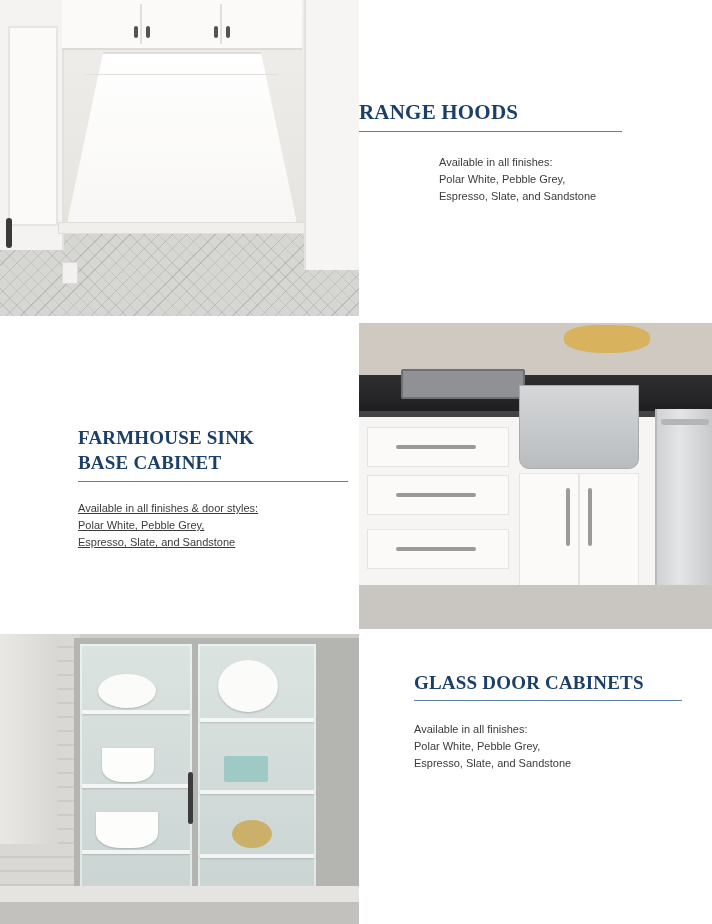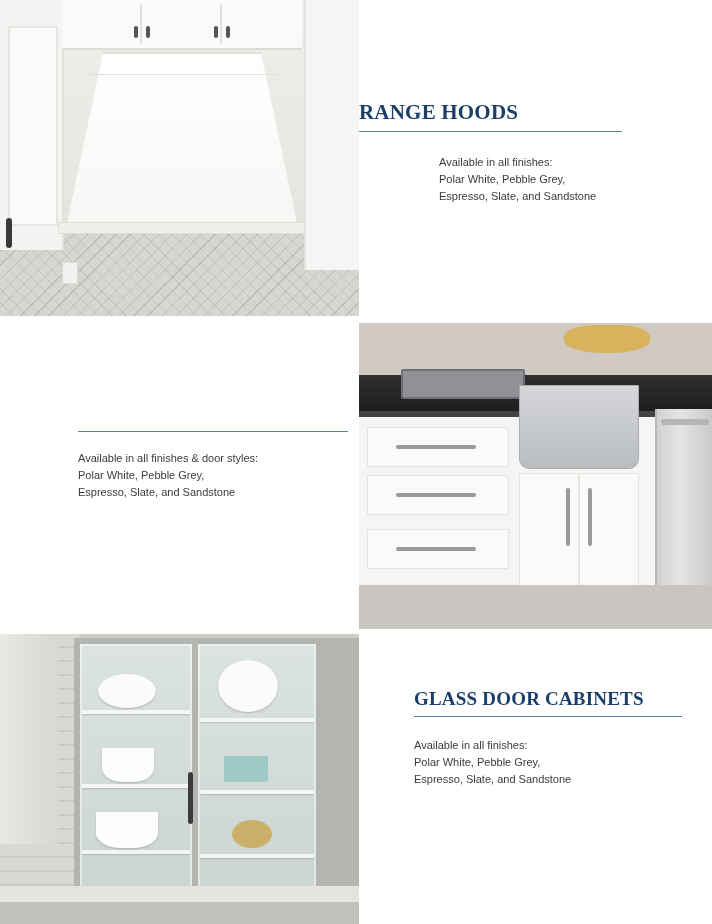--- a/index.html
+++ b/index.html
@@ -184,21 +184,21 @@
     position: absolute; left: 0; top: 262px; width: 300px; height: 12px; background: #b9b6b1;
   }
   #sink-photo .board {
     position: absolute; left: 205px; top: 2px; width: 86px; height: 28px;
     background: #d8b25c; border-radius: 40% 40% 45% 45%;
   }
 
   #sink-text { left: 78px; top: 425px; width: 278px; }
   #sink-text .sec-title { font-size: 19px; line-height: 25px; }
   #sink-text .rule { width: 270px; }
-  #sink-text .body-text { margin-top: 18px; }
+  #sink-text .body-text { margin-top: 18px; text-decoration: underline; }
 
   
   #glass-photo {
     left: 0; top: 634px; width: 359px; height: 290px;
     background: linear-gradient(180deg,#cdccc8 0%, #bdbcb8 100%);
   }
   #glass-photo .shiplap {
     position: absolute; left: 0; top: 0; width: 80px; height: 290px;
     background: repeating-linear-gradient(180deg,#d9d8d4 0 12px,#cbcac6 12px 14px);
   }
@@ -242,21 +242,21 @@
   #glass-photo .counter {
     position: absolute; left: 0; bottom: 22px; width: 359px; height: 16px;
     background: #e6e4e0;
   }
   #glass-photo .floor2 {
     position: absolute; left: 0; bottom: 0; width: 359px; height: 22px;
     background: #c3c1bd;
   }
 
   #glass-text { left: 414px; top: 672px; width: 290px; }
-  #glass-text .sec-title { font-size: 19px; margin-top: 16px; }
+  #glass-text .sec-title { font-size: 19px; }
   #glass-text .rule { width: 268px; }
   #glass-text .body-text { margin-top: 20px; }
 </style>
 </head>
 <body>
 
 <div class="page">
 
   <div class="photo" id="hood-photo">
     <div class="tilefloor"></div>
@@ -309,20 +309,22 @@
       </div>
     <div class="door-r">
         <div class="pull"></div>
       </div>
     <div class="toekick"></div>
     <div class="dishwasher"></div>
     <div class="floor"></div>
   </div>
 
   <div class="text-block" id="sink-text">
+    <div class="sec-title" style="white-space:pre-line;">FARMHOUSE SINK
+BASE CABINET</div>
     <div class="rule"></div>
     <div class="body-text">
       <p style="white-space:pre-line;">Available in all finishes &amp; door styles:
 Polar White, Pebble Grey,
 Espresso, Slate, and Sandstone</p>
     </div>
   </div>
 
   <div class="photo" id="glass-photo">
     <div class="shiplap"></div>

